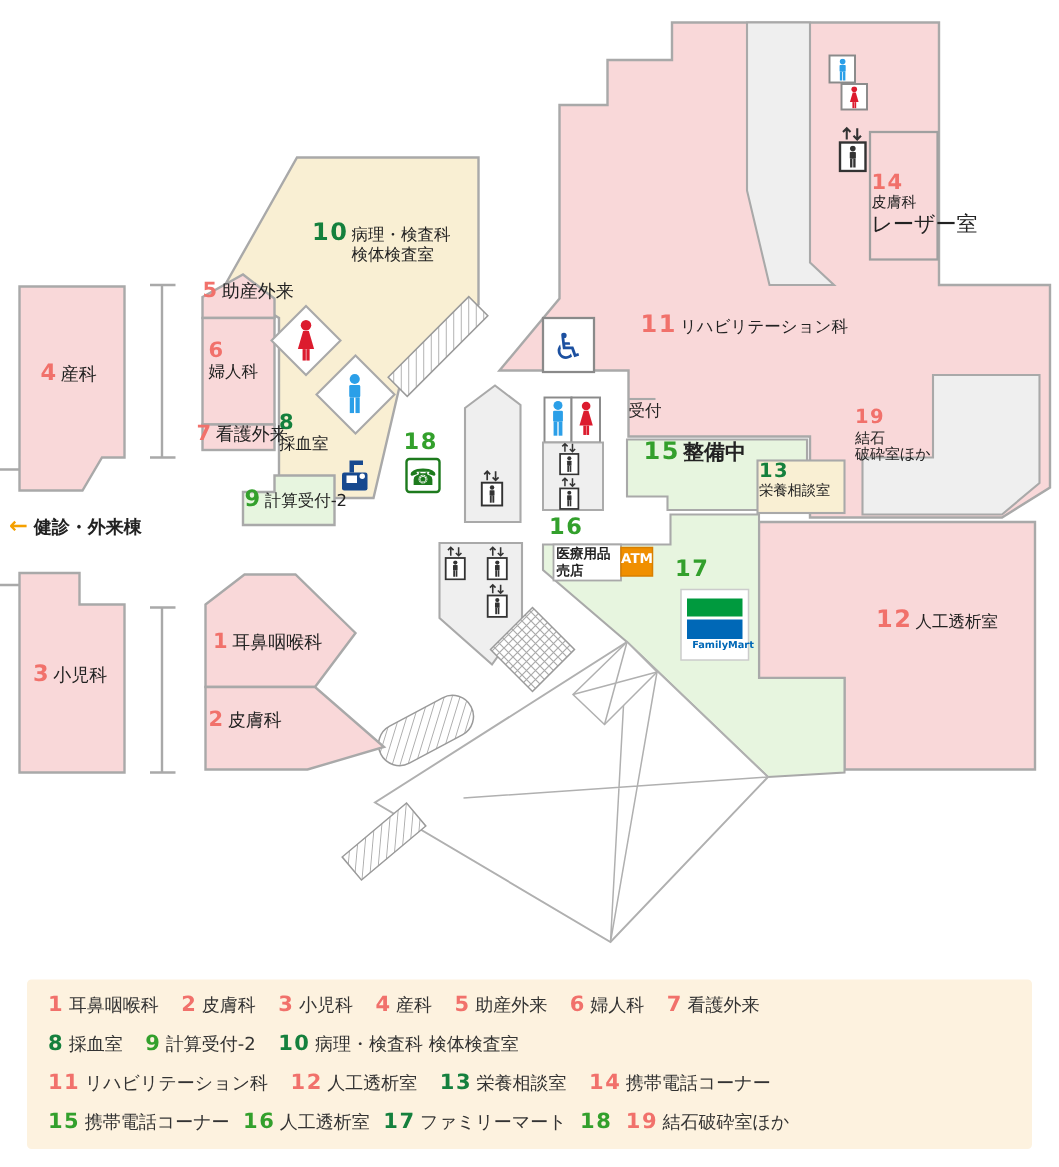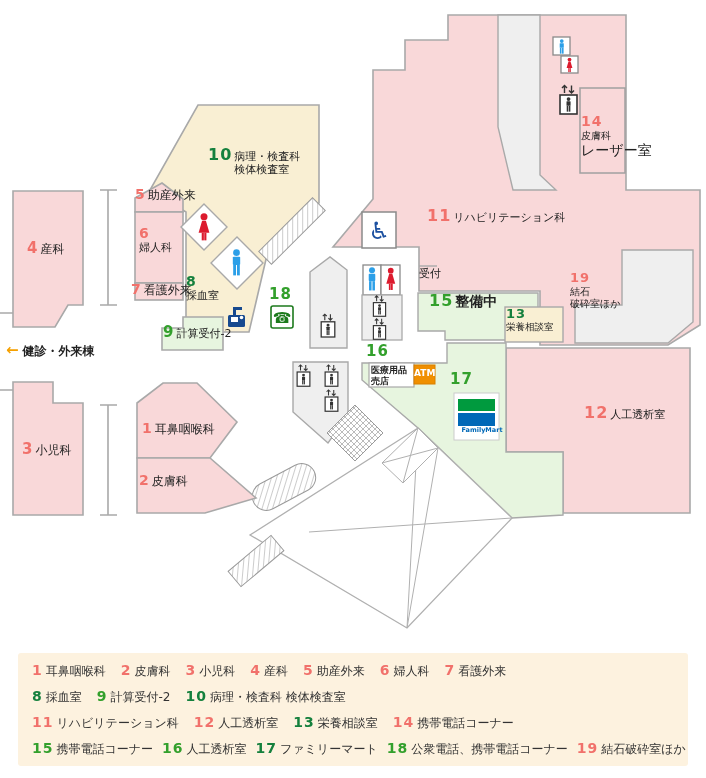--- a/index.html
+++ b/index.html
@@ -308,21 +308,20 @@
         <span class="legend-item">
           <span class="num c-green">16</span>
           <span class="txt">人工透析室</span>
         </span>
         <span class="legend-item">
           <span class="num c-orange">17</span>
           <span class="txt">ファミリーマート</span>
         </span>
         <span class="legend-item">
           <span class="num c-green">18</span>
-          <span class="txt">公衆電話、携帯電話コーナー</span>
         </span>
         <span class="legend-item">
           <span class="num c-salmon">19</span>
           <span class="txt">結石破砕室ほか</span>
         </span>
       </div>
     </div>
 </div>
 
 </body></html>

